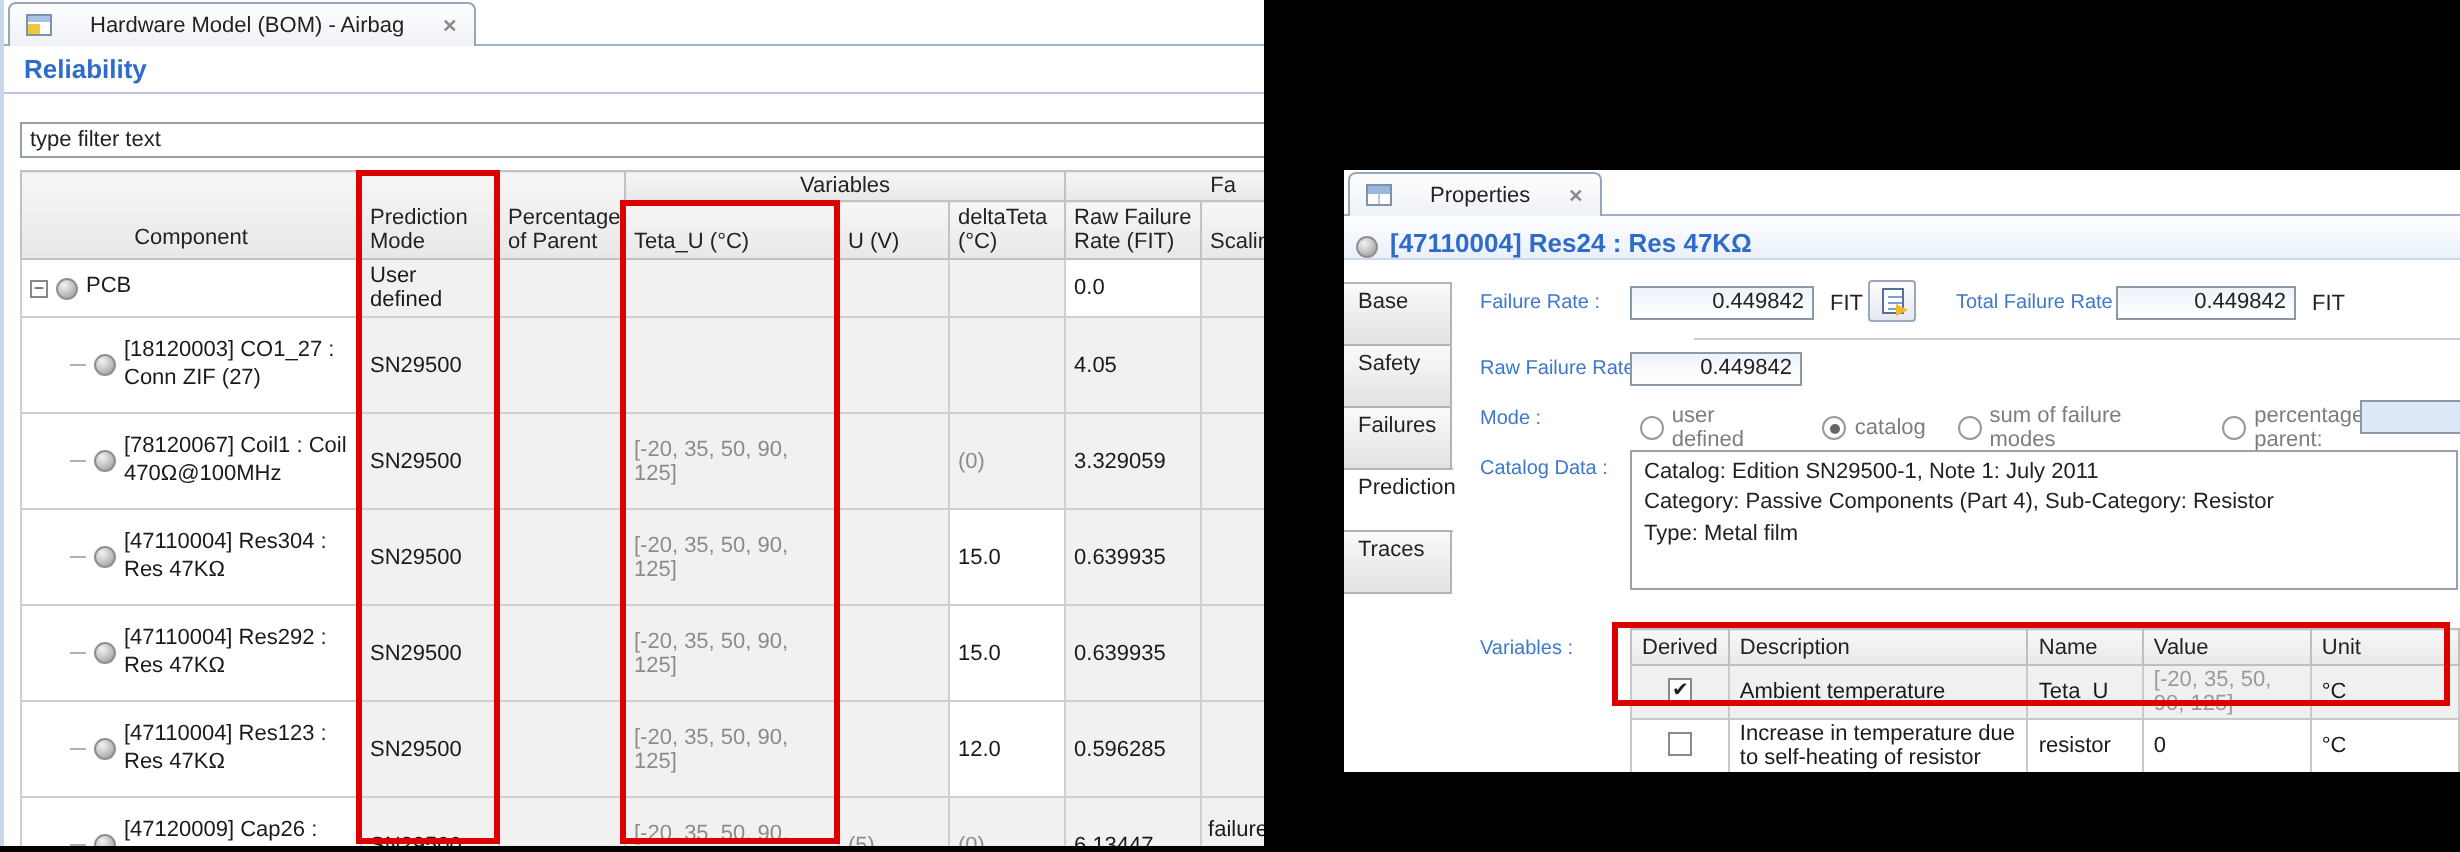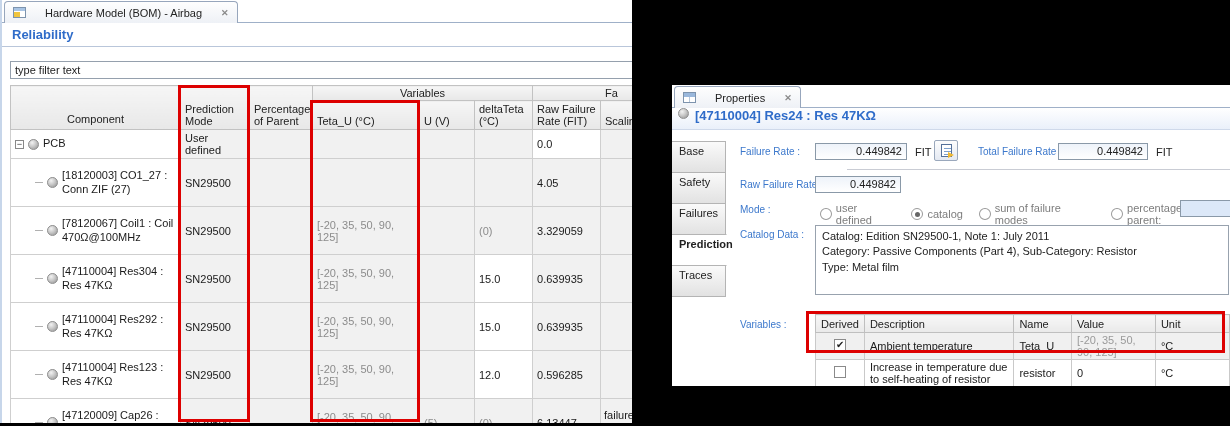--- a/index.html
+++ b/index.html
@@ -74,32 +74,32 @@
   .clabel { line-height:1.25; }
   .red-box { position:absolute; border:3px solid var(--hl); pointer-events:none; z-index:6; }
   #hl-pm   { left:176px; top:85px;  width:72px;  height:337px; }
   #hl-teta { left:308px; top:100px; width:110px; height:322px; }
   
   #right {
     position:absolute; left:672px; top:85px; width:558px; height:301px;
     background:#fff; overflow:hidden;
   }
   .rp-header {
-    height:22px; display:flex; align-items:flex-start; gap:6px; padding-left:6px;
+    height:22px; display:flex; align-items:flex-end; gap:6px; padding-left:6px;
     background:linear-gradient(#ffffff,#eaf0fa); border-bottom:1px solid #cfd9ea;
     font-weight:bold; font-size:13px; color:var(--blue);
   }
   #rp-body { position:relative; height:256px; }
   .side-tabs { position:absolute; left:0; top:12px; width:54px; z-index:2; }
   .stab {
     height:32px; line-height:19px; padding-left:7px; font-size:11px; color:#222;
     background:linear-gradient(#fafafa,#e2e2e2); border:1px solid #b4b4b4;
     border-left:none; margin-top:-1px;
   }
-  .stab.sel { background:#fff; font-weight:bold; border-right-color:#fff; width:55px; }
+  .stab.sel { background:#fff; font-weight:normal; border-right-color:#fff; width:55px; }
   .lbl { position:absolute; color:var(--lblblue); font-size:10px; white-space:nowrap; }
   .plain { position:absolute; color:#222; font-size:11px; white-space:nowrap; }
   .fld {
     position:absolute; border:1px solid #8a99a8; background:linear-gradient(#eef3fa,#fff);
     font-size:11px; text-align:right; padding:1px 4px; color:#222; height:17px;
   }
   .sep { position:absolute; height:1px; background:#c9ccd4; }
   .calc-btn {
     position:absolute; left:262px; top:10px; width:24px; height:21px;
     border:1px solid #9aa8bc; border-radius:2px; background:linear-gradient(#fdfdfd,#e4e9f2);

